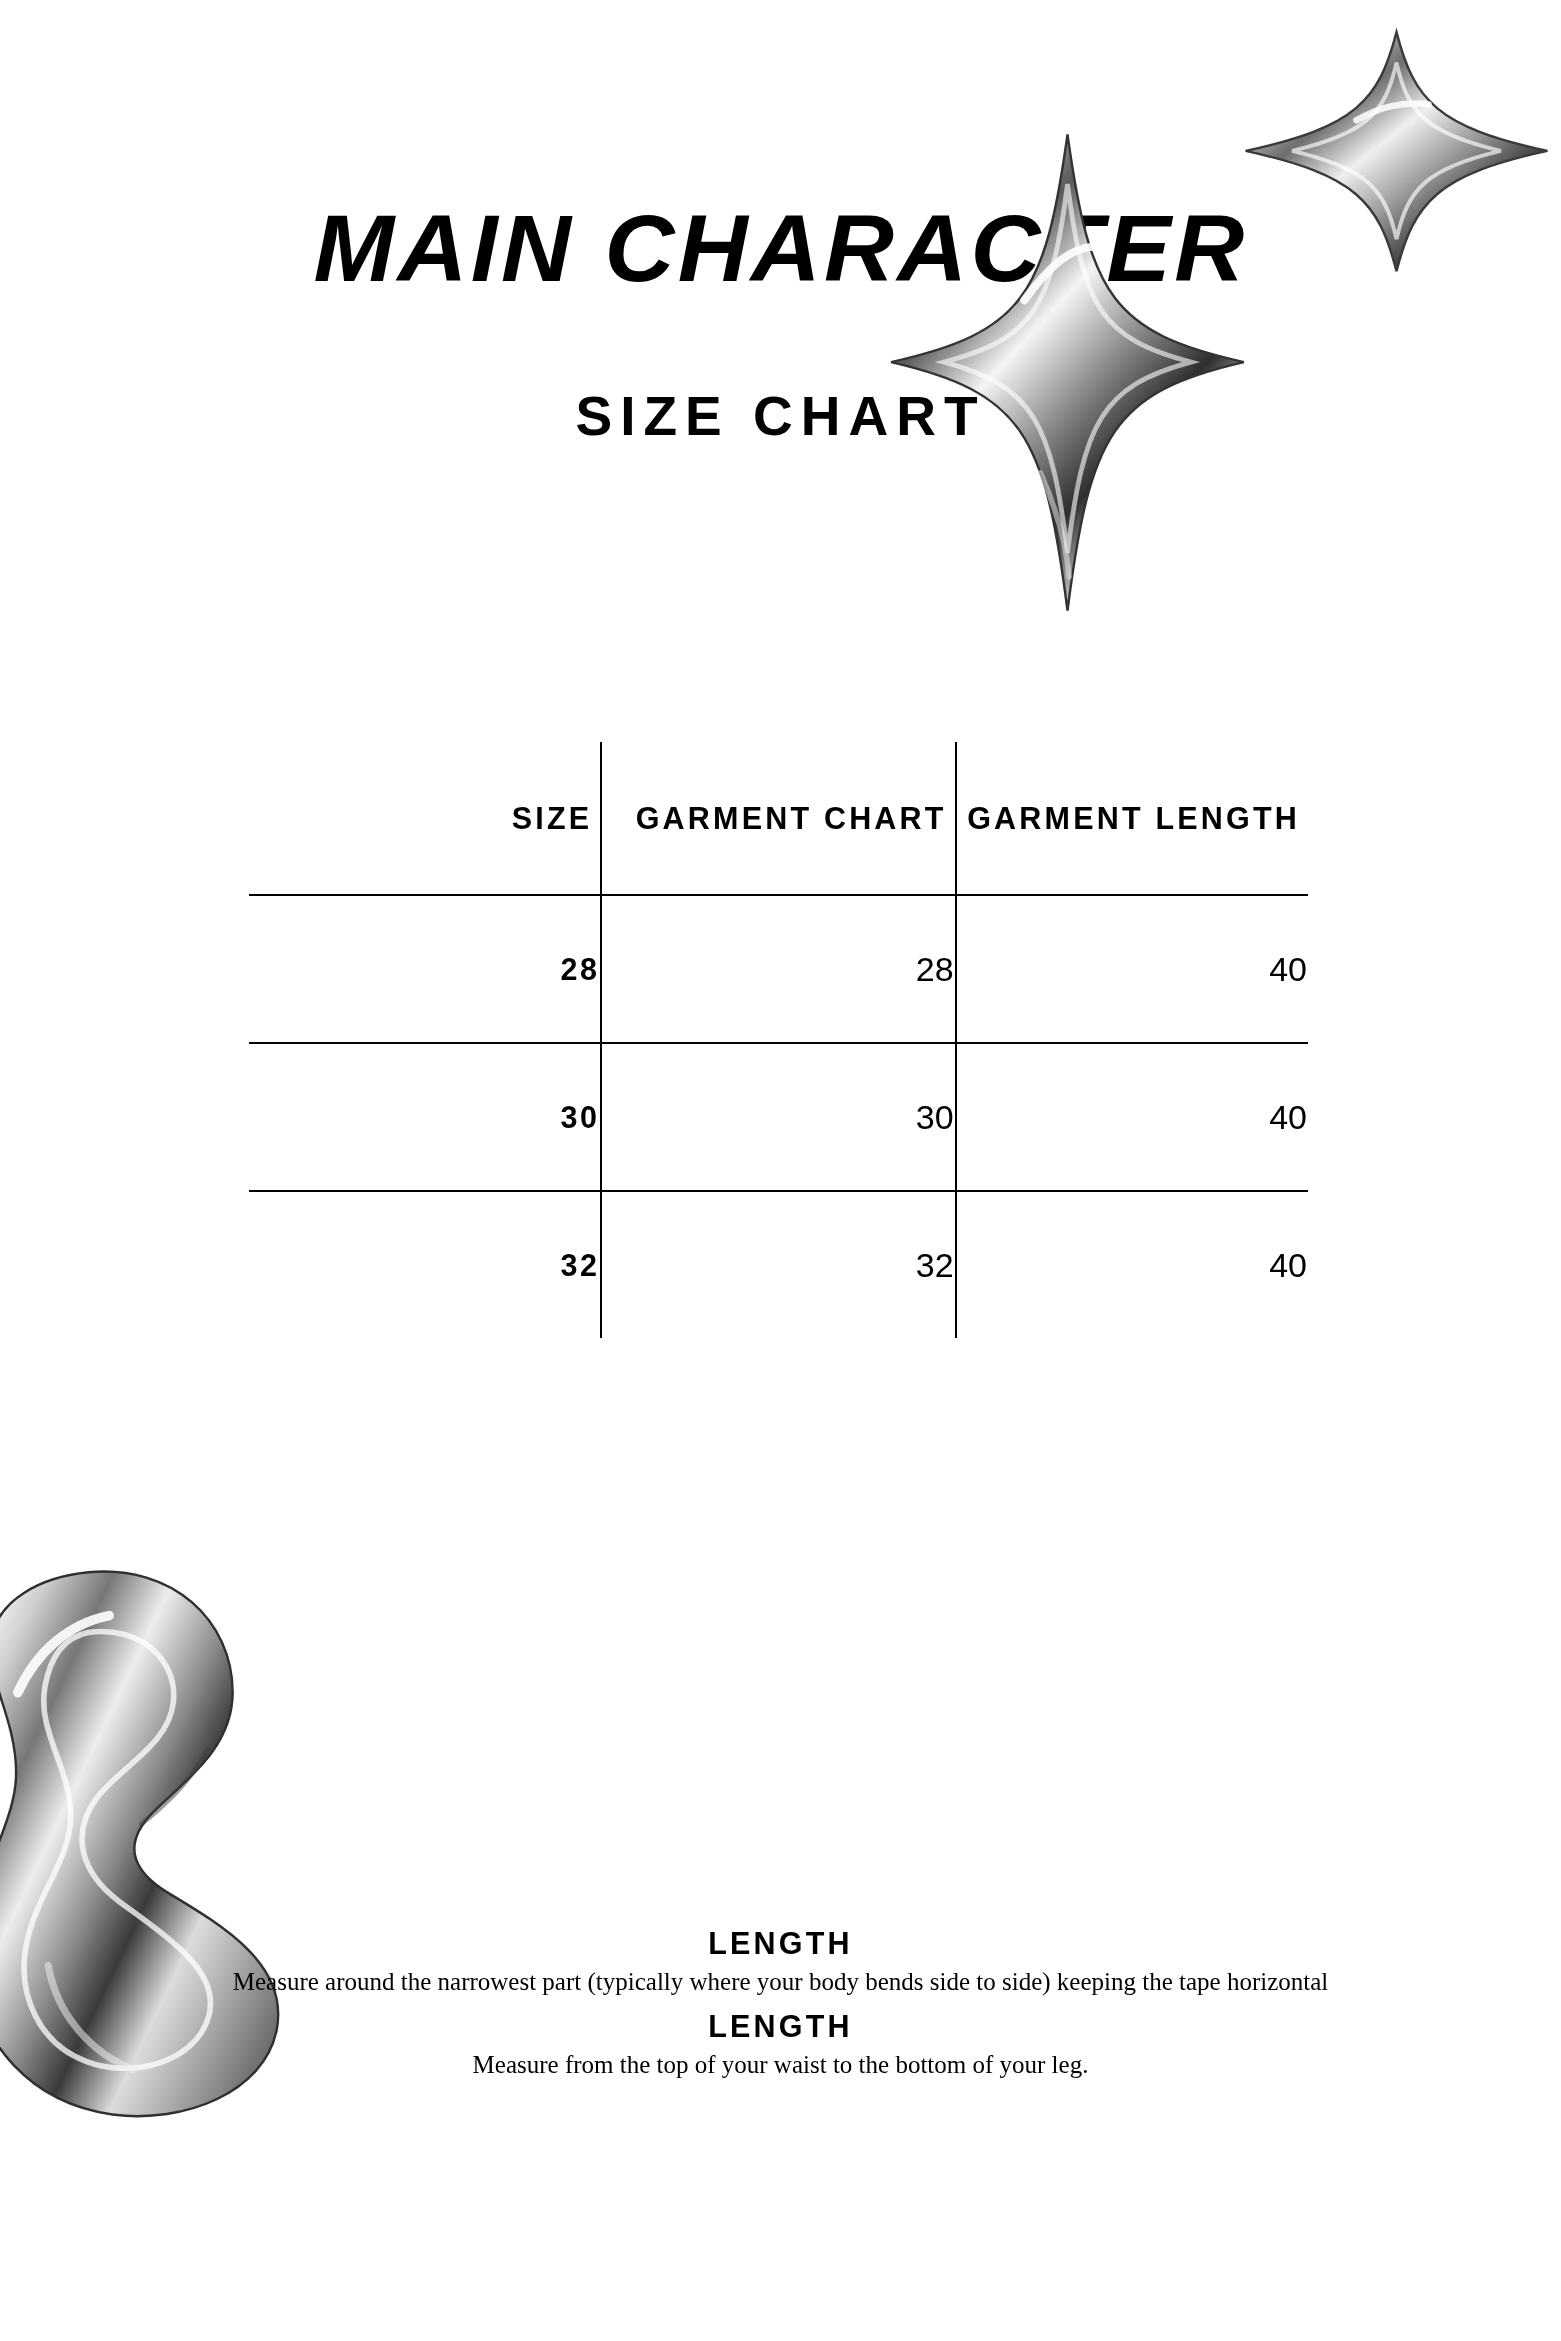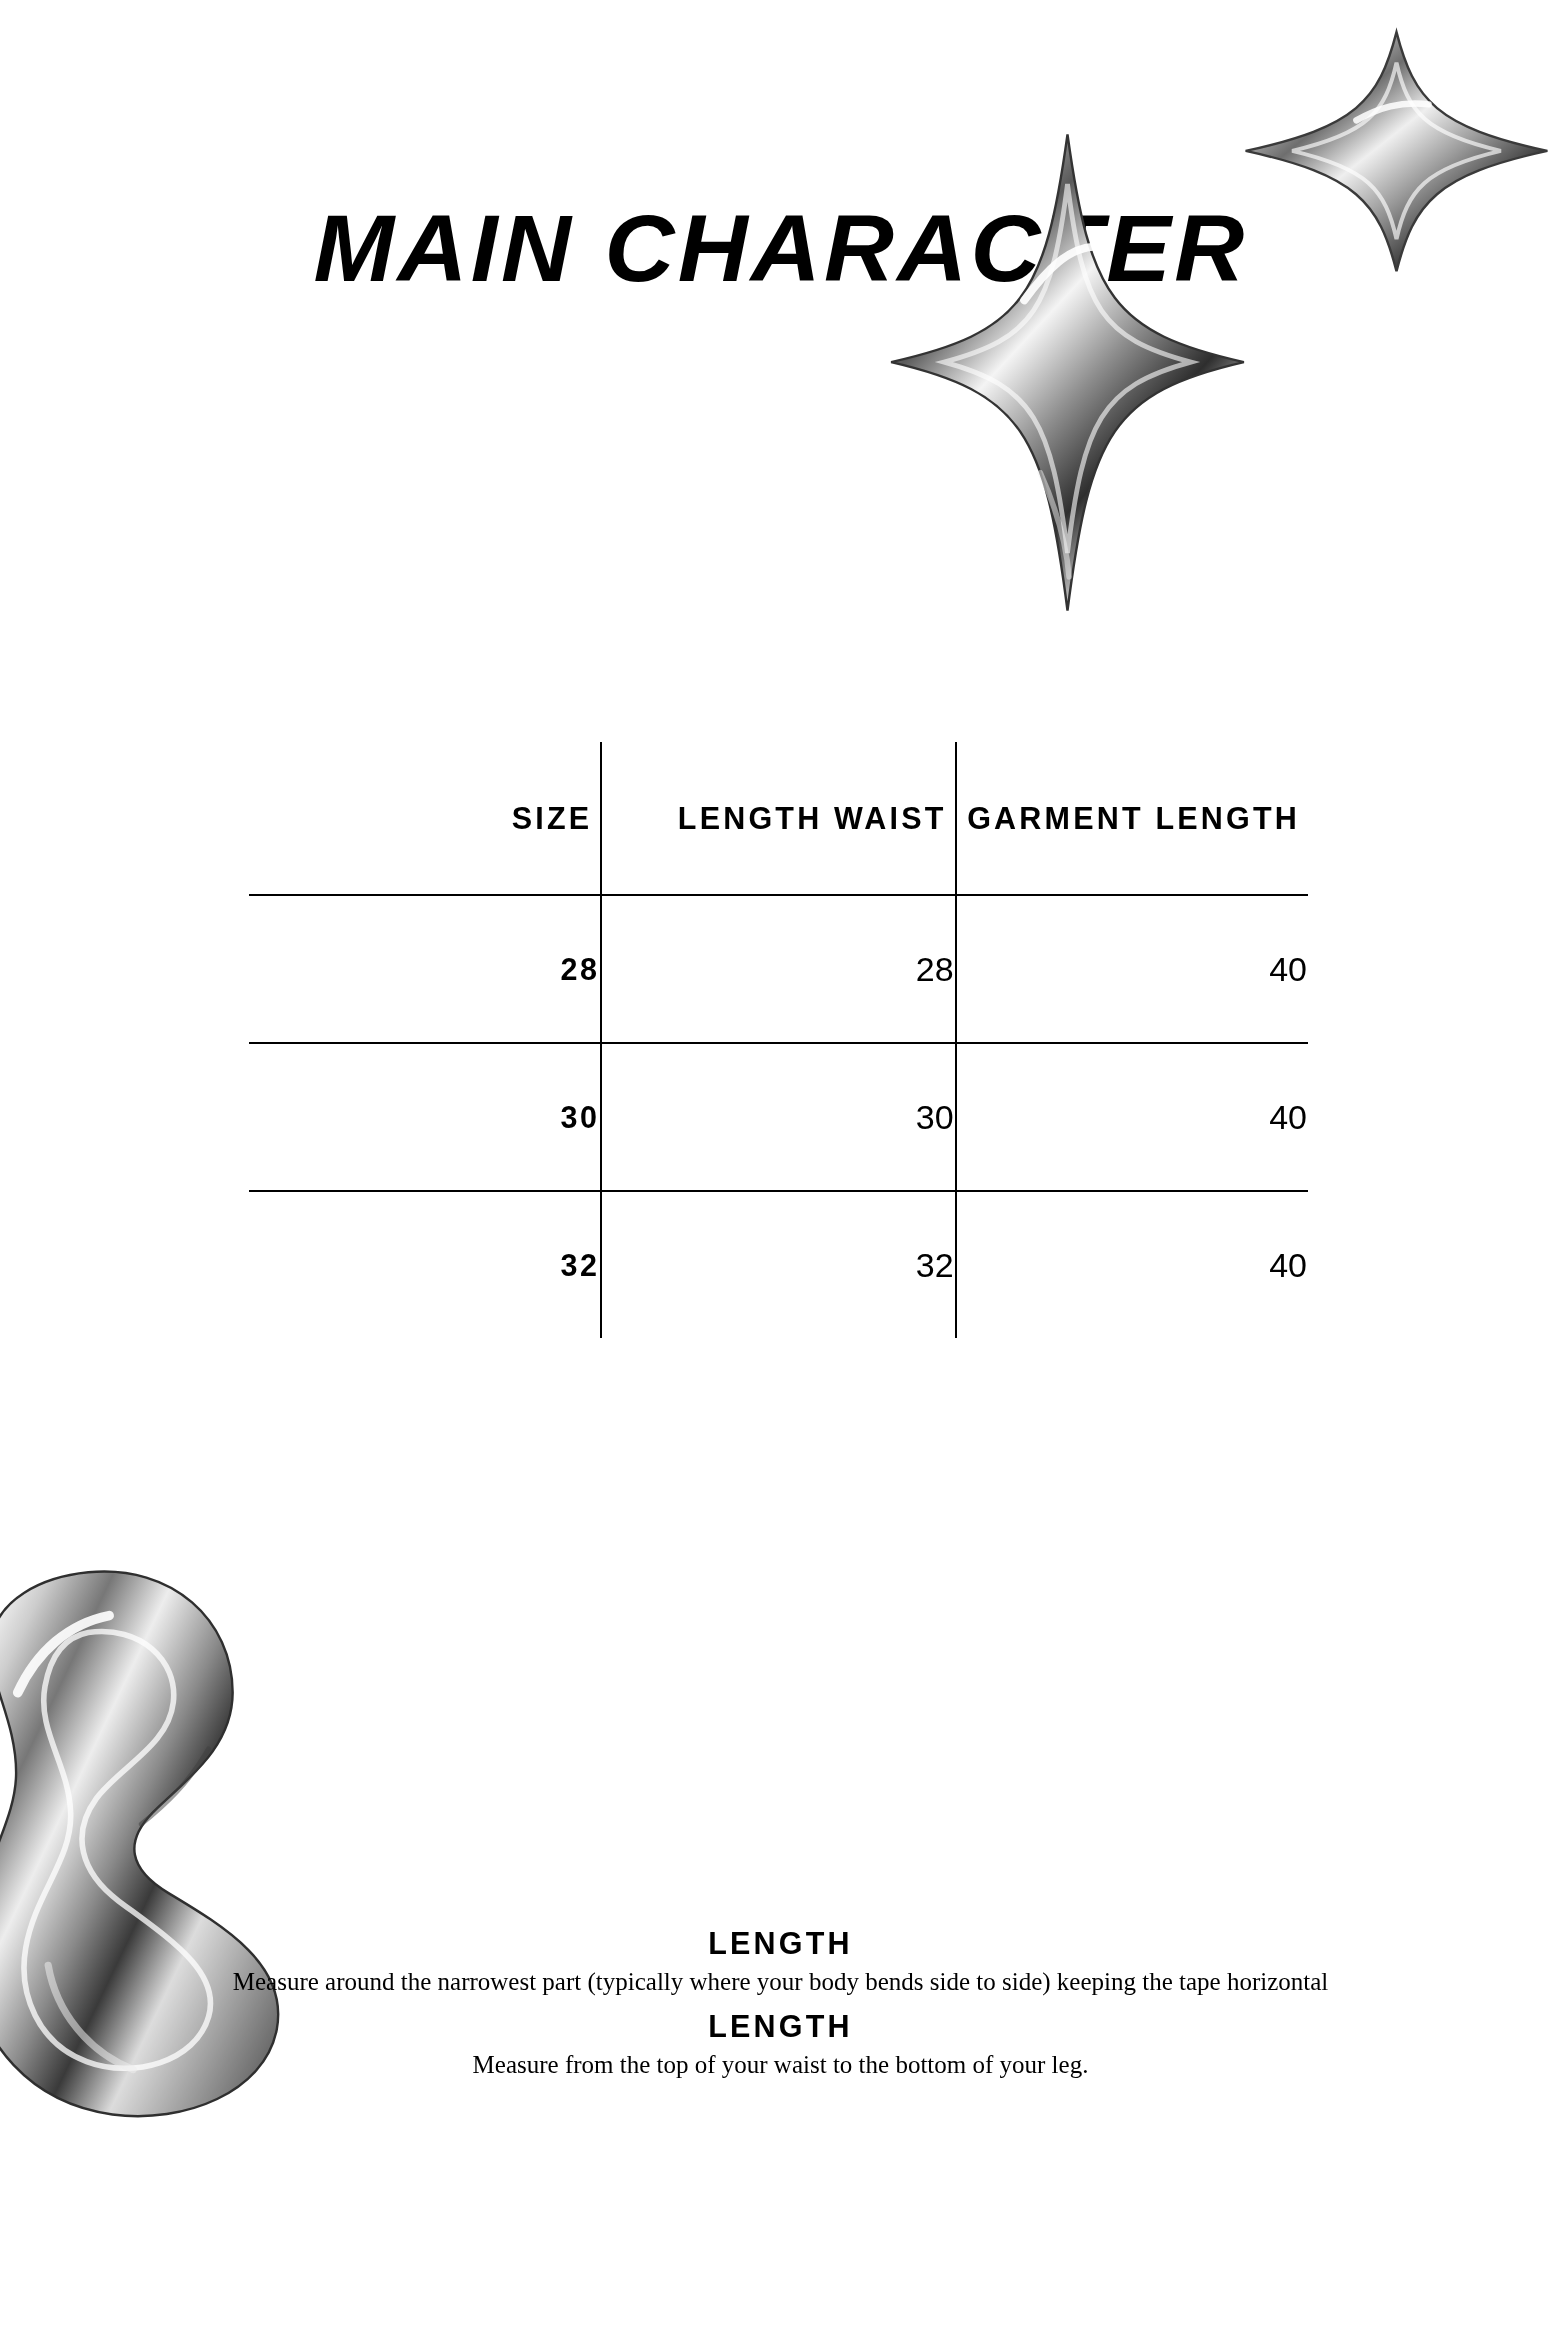--- a/index.html
+++ b/index.html
@@ -208,36 +208,37 @@
   </svg>
 
   <svg class="star big" viewBox="0 0 460 610" xmlns="http://www.w3.org/2000/svg">
     <path d="M230 8 C258 210, 286 255, 450 292 C286 330, 258 382, 230 602 C202 382, 174 330, 10 292 C174 255, 202 210, 230 8 Z" fill="url(#chromeB)" stroke="#333" stroke-width="3"></path>
     <path d="M230 70 C250 225, 272 262, 384 292 C272 322, 250 368, 230 530 C210 368, 188 322, 76 292 C188 262, 210 225, 230 70 Z" fill="none" stroke="#ffffff" stroke-width="6" opacity="0.6"></path>
     <path d="M176 215 C205 175, 232 150, 262 148" fill="none" stroke="#ffffff" stroke-width="10" opacity="0.9" stroke-linecap="round"></path>
     <path d="M196 430 C214 470, 228 512, 232 560" fill="none" stroke="#f2f2f2" stroke-width="7" opacity="0.5" stroke-linecap="round"></path>
   </svg>
 
   <div class="brand-title">MAIN CHARACTER</div>
+  <div class="subtitle">SIZE CHART</div>
 </div>
 
 <svg class="blob" viewBox="0 0 500 740" xmlns="http://www.w3.org/2000/svg">
   <path d="M150 30 C255 20, 330 90, 330 180 C330 250, 270 290, 230 330 C195 366, 200 400, 250 430 C320 472, 400 520, 385 600 C370 678, 270 718, 180 706 C80 692, 10 618, 6 520 C2 410, 60 350, 60 280 C60 210, 20 160, 30 110 C38 66, 88 36, 150 30 Z" fill="url(#chromeC)" stroke="#2f2f2f" stroke-width="3"></path>
   <path d="M150 105 C215 96, 262 140, 256 192 C250 246, 190 272, 160 312 C128 356, 140 404, 188 440 C250 486, 316 528, 300 584 C284 640, 206 662, 148 640 C88 618, 62 556, 72 498 C84 430, 130 388, 128 330 C126 270, 86 228, 96 172 C104 128, 124 110, 150 105 Z" fill="none" stroke="#ffffff" stroke-width="7" opacity="0.75"></path>
   <path d="M62 180 C86 128, 126 94, 176 84" fill="none" stroke="#ffffff" stroke-width="12" opacity="0.9" stroke-linecap="round"></path>
   <path d="M100 520 C110 578, 150 628, 206 650" fill="none" stroke="#ededed" stroke-width="9" opacity="0.55" stroke-linecap="round"></path>
   <path d="M300 250 C276 292, 246 320, 216 344" fill="none" stroke="#3d3d3d" stroke-width="6" opacity="0.5" stroke-linecap="round"></path>
 </svg>
 
 <div class="table-wrap">
   <table class="size-table">
     <thead>
       <tr>
         <th>SIZE</th>
-        <th>LENGTH WAIST</th>
+        <th>GARMENT CHART</th>
         <th>GARMENT LENGTH</th>
       </tr>
     </thead>
     <tbody>
       <tr>
         <td class="size-cell">28</td>
         <td class="measure-cell">28</td>
         <td class="measure-cell">40</td>
       </tr>
       <tr>

